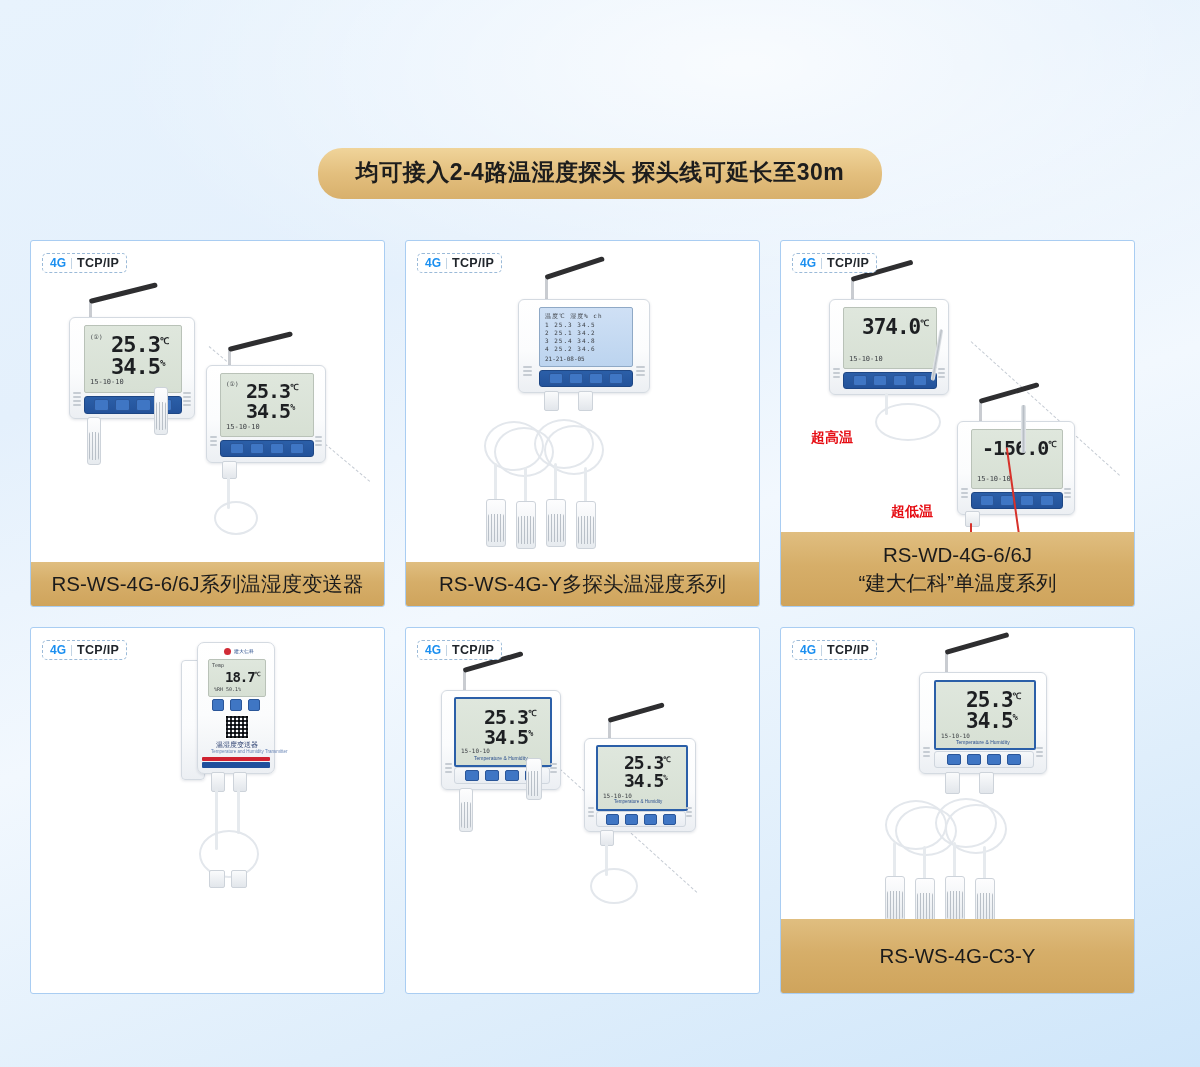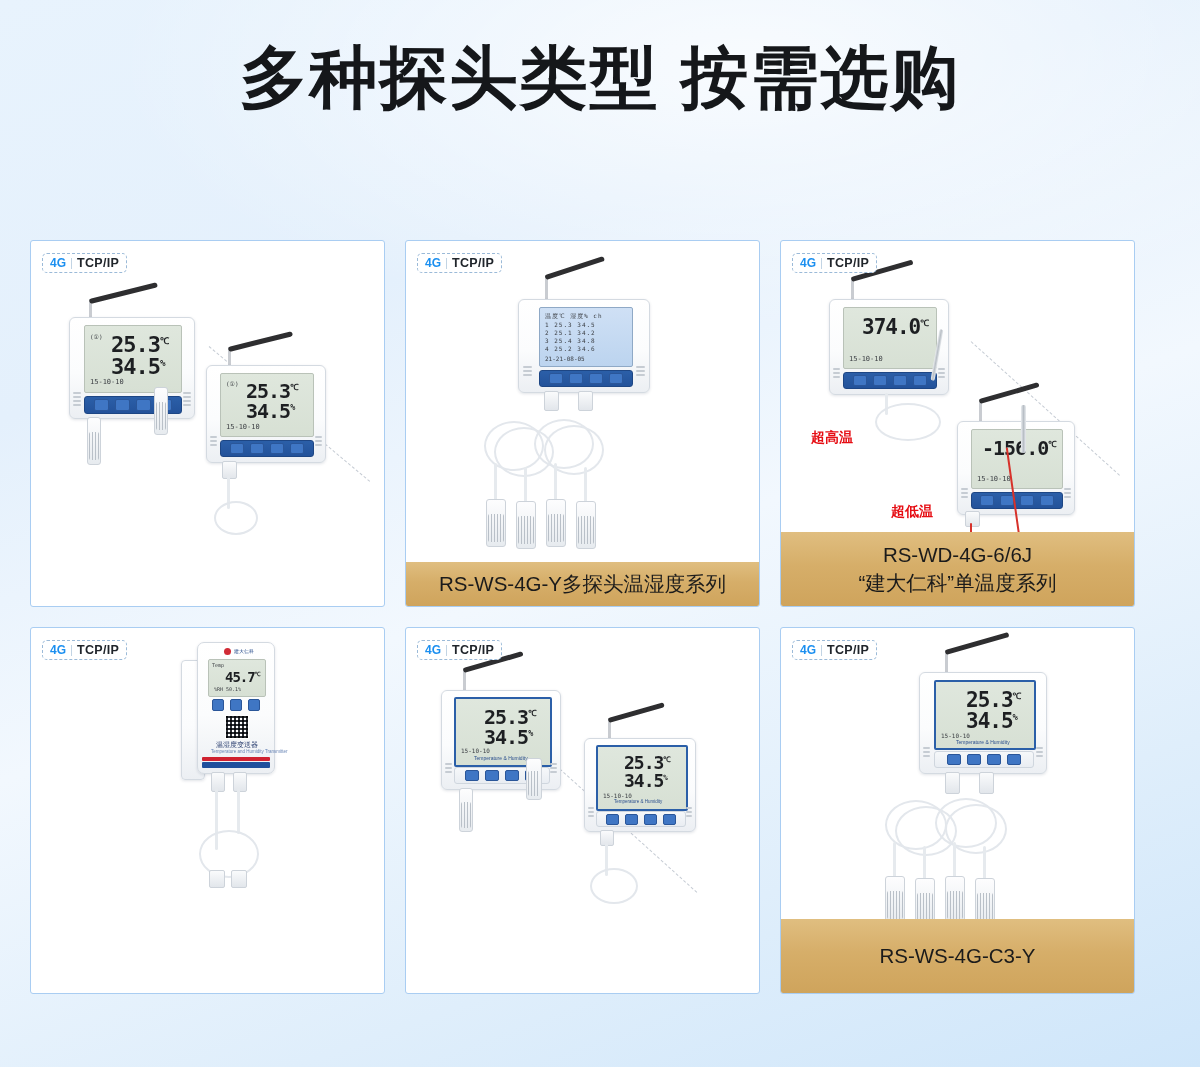--- a/index.html
+++ b/index.html
@@ -111,21 +111,23 @@
   .stripe-red{position:absolute;background:#cf2130;border-radius:1px;}
   .stripe-blue{position:absolute;background:#1f4f9c;border-radius:1px;}
   .brandtxt{position:absolute;color:#2b4f8e;white-space:nowrap;}
 </style>
 </head>
 <body>
 
 <div class="page">
   <div class="bg-sheen"></div>
 
-  <div class="title">多种探头类型 按需选购</div>
+  <div class="subtitle-wrap">
+    <span class="subtitle">均可接入2-4路温湿度探头 探头线可延长至30m</span>
+  </div>
 
   <div class="grid">
 
     <div class="card">
       <div class="stage">
         <div class="badge">
           <span class="b4g">4G</span>
           <span class="sep"></span>
           <span class="btcp">TCP/IP</span>
         </div>
@@ -201,20 +203,23 @@
                 <i style="width:7px;height:2px;"></i>
             </div>
           </div>
           <div class="connector" style="left:16px;top:132px;width:13px;height:16px;"></div>
           <div class="cable-line" style="left:21px;top:146px;width:3px;height:34px;"></div>
           <div class="cable" style="left:8px;top:172px;width:40px;height:30px;"></div>
           <div class="tip" style="left:-52px;top:58px;width:12px;height:46px;">
             <div class="mesh"></div>
           </div>
         </div>
+      </div>
+      <div class="caption one">
+        <div class="l1">RS-WS-4G-6/6J系列温湿度变送器</div>
       </div>
     </div>
 
     <div class="card">
       <div class="stage">
         <div class="badge">
           <span class="b4g">4G</span>
           <span class="sep"></span>
           <span class="btcp">TCP/IP</span>
         </div>
@@ -376,21 +381,21 @@
         </div>
 
         <div class="dev" style="left:150px;top:14px;width:130px;height:260px;">
           <div class="box" style="left:0;top:18px;width:22px;height:118px;border-radius:4px;"></div>
           <div class="box" style="left:16px;top:0;width:76px;height:130px;border-radius:7px;">
             <div class="logo-dot" style="left:26px;top:5px;width:7px;height:7px;background:#d12b36;"></div>
             <div class="brandtxt" style="left:36px;top:5px;font-size:5px;">建大仁科</div>
             <div class="lcd" style="left:10px;top:16px;width:56px;height:36px;">
               <div class="tinyrow" style="left:3px;top:2px;font-size:5px;">Temp</div>
               <div class="seg" style="left:16px;top:9px;font-size:14px;">
-                <span>45.7</span><span class="u">℃</span>
+                <span>18.7</span><span class="u">℃</span>
               </div>
               <div class="tinyrow" style="left:5px;top:26px;font-size:5px;">%RH   50.1%</div>
             </div>
             <div class="btnbar" style="left:14px;top:56px;width:48px;height:12px;border:none;background:transparent;">
               <span class="kbtn on" style="width:11px;height:10px;"></span>
               <span class="kbtn on" style="width:11px;height:10px;"></span>
               <span class="kbtn on" style="width:11px;height:10px;"></span>
             </div>
             <div class="qr" style="left:27px;top:72px;width:22px;height:22px;"></div>
             <div class="brandtxt" style="left:18px;top:97px;font-size:7px;color:#23386b;">温湿度变送器</div>

